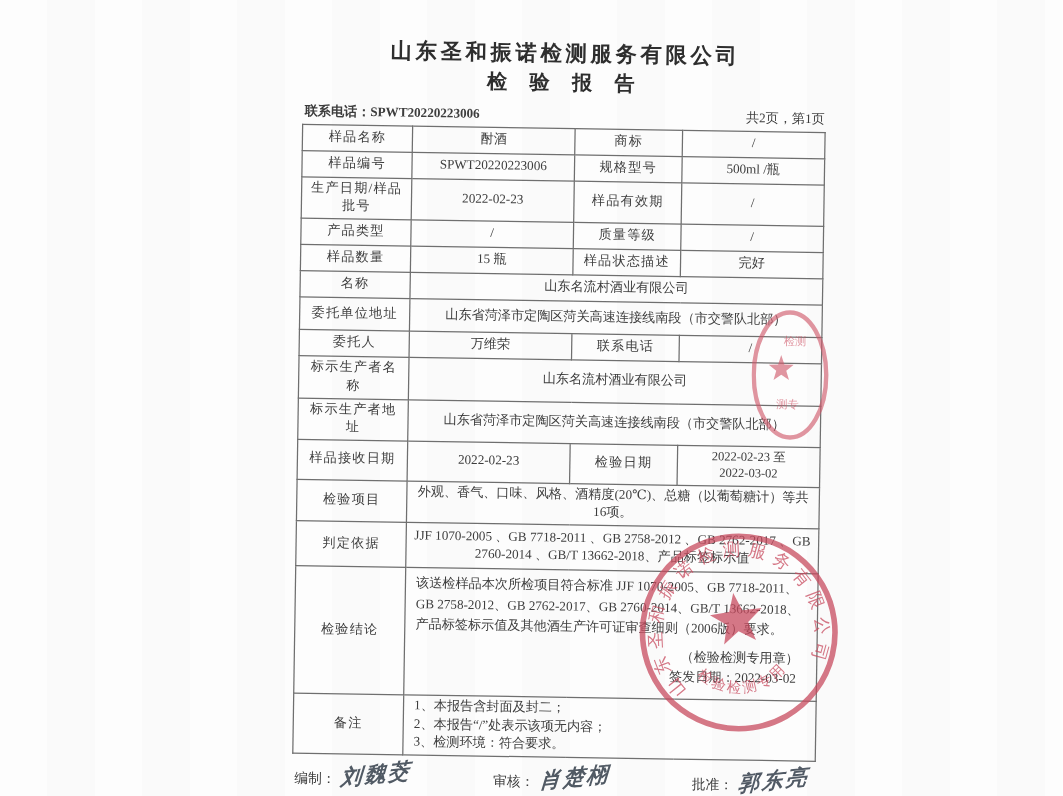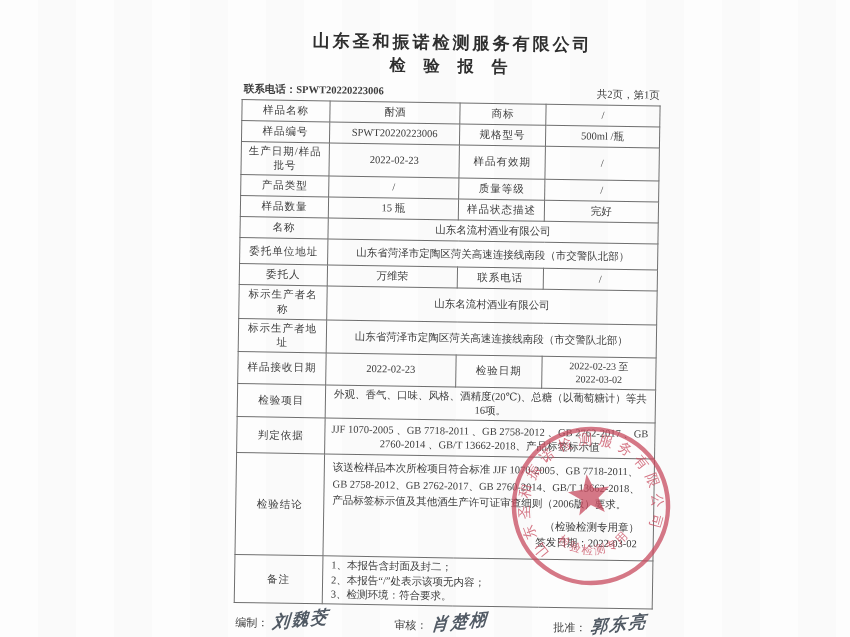--- a/index.html
+++ b/index.html
@@ -198,14 +198,24 @@
         </text>
         <polygon stroke="none" points="86,54 80.7,68.7 65.1,69.2 77.4,78.8 73.1,93.8 86,85 98.9,93.8 94.6,78.8 106.9,69.2 91.3,68.7"></polygon>
         <path id="arcB" d="M 48.2,115.5 A 48,48 0 0 0 123.8,115.5" fill="none" stroke="none"></path>
         <text font-size="11.5" letter-spacing="2" stroke="none" font-family="Liberation Serif, serif">
           <textPath href="#arcB">检验检测专用章</textPath>
         </text>
       </g>
     </svg>
   </div>
 
+  <div class="stamp stamp-edge">
+    <svg width="66" height="108" viewBox="0 0 66 108">
+      <g fill="#cf5668" stroke="#cf5668">
+        <ellipse cx="31" cy="54" rx="29" ry="50" fill="none" stroke-width="3.5"></ellipse>
+        <polygon stroke="none" points="24,38 21.5,45.5 14,45.8 20,50.5 17.8,58 24,53.7 30.2,58 28,50.5 34,45.8 26.5,45.5"></polygon>
+        <text x="26" y="30" font-size="9" stroke="none" font-family="Liberation Serif, serif">检测</text>
+        <text x="20" y="80" font-size="9" stroke="none" font-family="Liberation Serif, serif">测专</text>
+      </g>
+    </svg>
+  </div>
 
 </div>
 
 </body></html>

